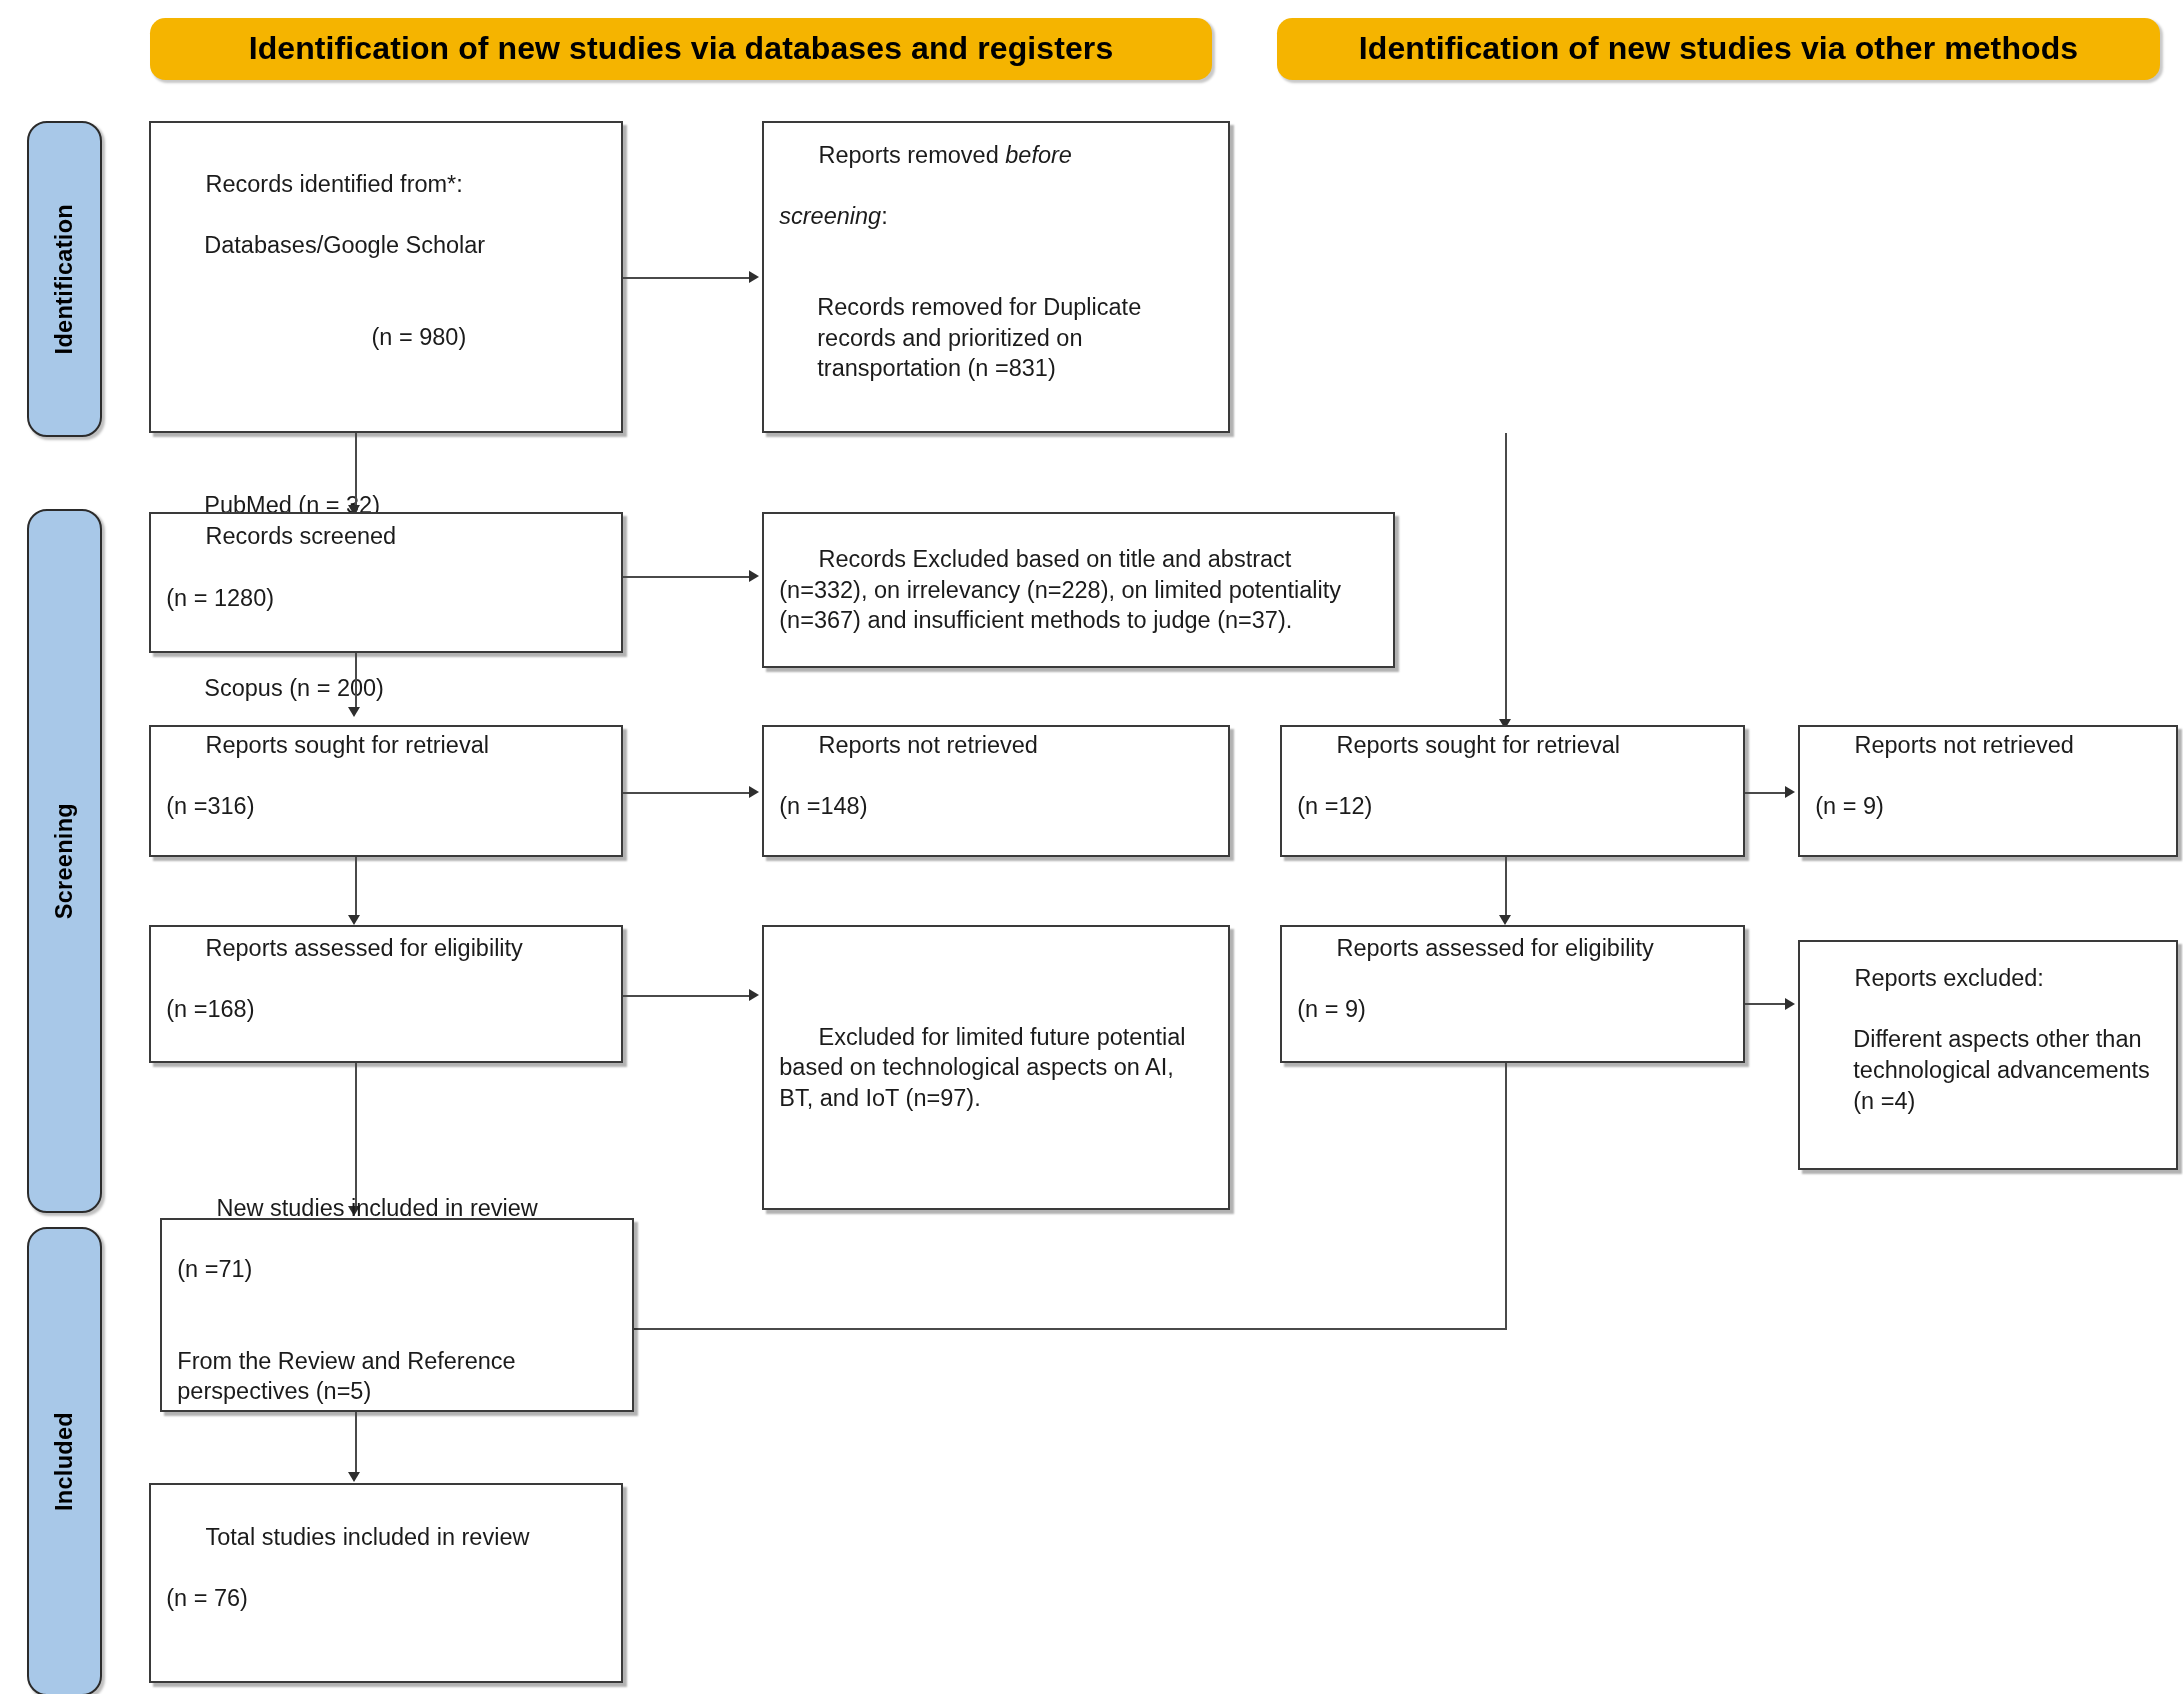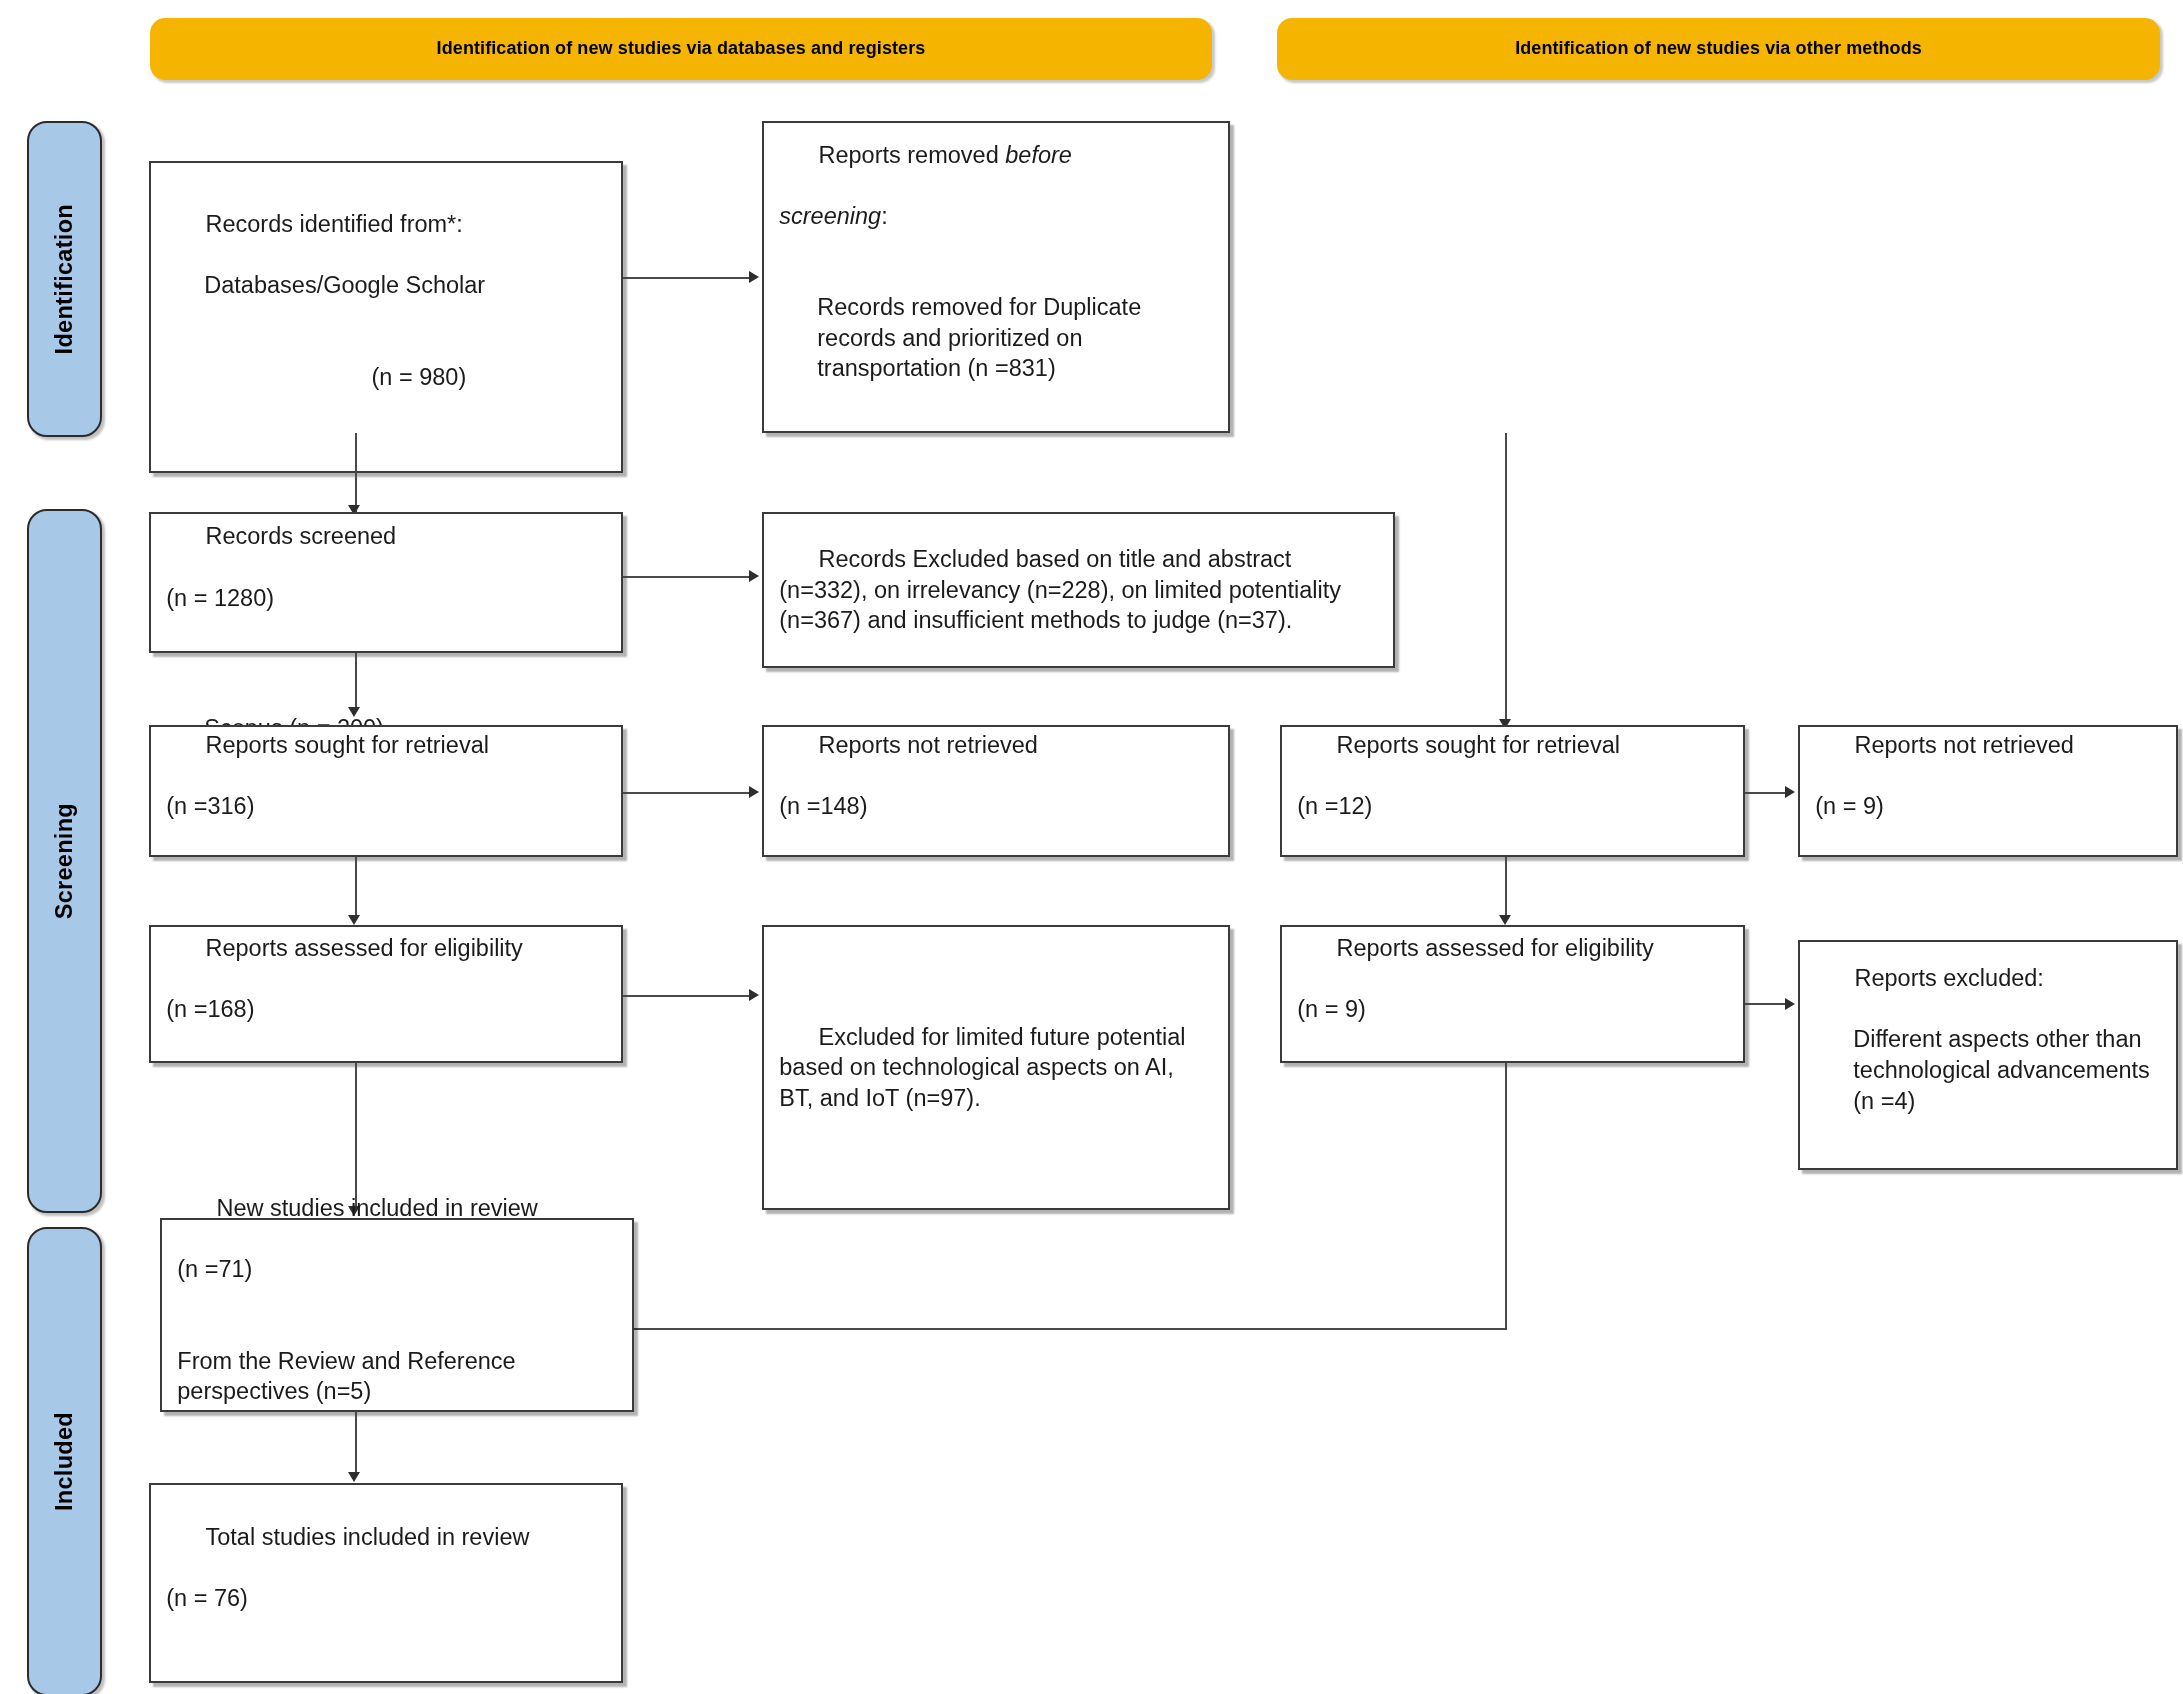--- a/index.html
+++ b/index.html
@@ -20,21 +20,21 @@
   .banner {
     position: absolute;
     background: #F5B400;
     border-radius: 15.3px;
     box-shadow: 2.4px 2.9px 2.4px rgba(0,0,0,0.22);
     display: flex;
     align-items: center;
     justify-content: center;
     color: #000000;
     font-weight: bold;
-    font-size: 18px;
+    font-size: 32px;
     letter-spacing: 0.1px;
     text-align: center;
   }
 
   
   .stage {
     position: absolute;
     background: #A8C8E8;
     border: 2.4px solid #2b2b2b;
     border-radius: 20px;
@@ -122,21 +122,21 @@
   </div>
 
   <div class="stage" style="left:26.5px; top:509px; width:71px; height:700px;">
     <span>Screening</span>
   </div>
 
   <div class="stage" style="left:26.5px; top:1227px; width:71px; height:465px;">
     <span>Included</span>
   </div>
 
-  <div class="box top" style="left:149px; top:121px; width:474px; height:312px;margin-top:40px;">
+  <div class="box top" style="left:149px; top:121px; width:474px; height:312px;">
     <div class="txt">
       <span>Records identified from*:</span>
       <span class="indent">Databases/Google Scholar</span>
       <span class="indent2">(n = 980)</span>
       <span class="gap"></span>
       <span class="indent">PubMed (n = 32)</span>
       <span class="indent">OpenAlex (n = 550)</span>
       <span class="indent">Scopus (n = 200)</span>
       <span class="indent">Semantic Scholar (n = 349)</span>
     </div>

